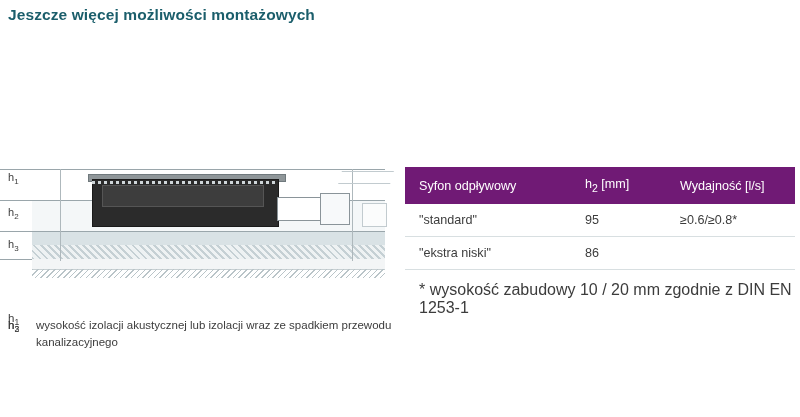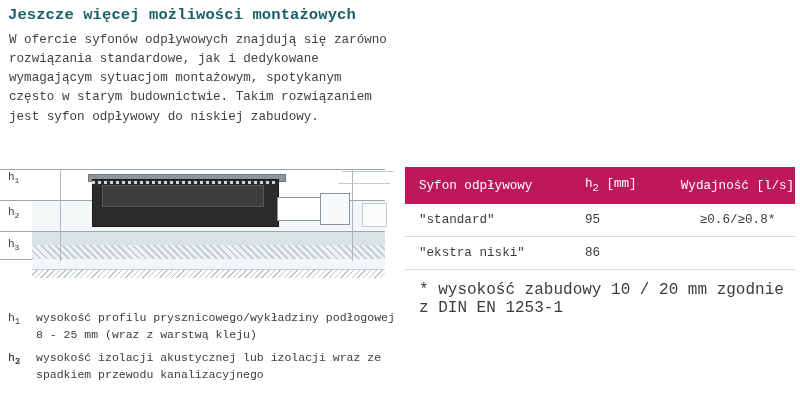--- a/index.html
+++ b/index.html
@@ -12,21 +12,20 @@
     height: 417px;
     font-family: "Liberation Sans", sans-serif;
     color: #3c3c3c;
     position: relative;
     overflow: hidden;
   }
   .page {
     position: relative;
     width: 800px;
     height: 417px;
-    font-family: Liberation Mono, monospace;
   }
 
   
   .heading {
     position: absolute;
     left: 8px;
     top: 6px;
     font-size: 15.5px;
     font-weight: bold;
     color: #1b5e6b;
@@ -199,57 +198,56 @@
 
   
   .table {
     position: absolute;
     left: 405px;
     top: 167px;
     width: 390px;
   }
   .thead {
     display: flex;
-    background: #be185d;
+    background: #701a75;
     color: #ffffff;
     font-size: 12.6px;
     font-weight: normal;
     height: 37px;
     align-items: center;
   }
   .thead .c1 { width: 180px; padding-left: 14px; box-sizing: border-box; }
   .thead .c2 { width: 95px; text-align: left; }
-  .thead .c3 { width: 115px; text-align: center; }
+  .thead .c3 { width: 115px; text-align: left; }
   .trow {
     display: flex;
     align-items: center;
     height: 32px;
     font-size: 12.6px;
     border-bottom: 1px solid #d8dfe1;
     color: #3c3c3c;
   }
   .trow:first-of-type { border-top: none; }
   .trow .c1 { width: 180px; padding-left: 14px; box-sizing: border-box; }
   .trow .c2 { width: 95px; }
-  .trow .c3 { width: 115px; text-align: center; }
+  .trow .c3 { width: 115px; }
   .tnote {
     margin-top: 11px;
     padding-left: 14px;
     font-size: 16px;
     color: #3c3c3c;
   }
 </style>
 </head>
 <body>
 
 <div class="page">
 
   <div class="heading">Jeszcze więcej możliwości  montażowych</div>
 
-  <div class="intro">W ofercie syfonów odpływowych znajdują się zarówno rozwiązania standardowe, jak i dedykowane wymagającym sytuacjom montażowym, spotykanym często w starym budownictwie. Takim rozwiązaniem jest syfon odpływowy do niskiej zabudowy.</div>
 
   <div class="figure">
 
     <div class="fig-labels">
       <div class="fig-lab lab-h1"><span>h</span><sub>1</sub></div>
       <div class="fig-lab lab-h2"><span>h</span><sub>2</sub></div>
       <div class="fig-lab lab-h3"><span>h</span><sub>3</sub></div>
     </div>
 
     <div class="band band1"></div>
@@ -280,21 +278,20 @@
       <div class="channel-inner"></div>
       <div class="grate"></div>
       <div class="pipe"></div>
       <div class="pipe2"></div>
     </div>
   </div>
 
   <div class="legend">
     <div class="legend-row">
       <span class="legend-key"><span>h</span><sub>1</sub></span>
-      <span>wysokość profilu prysznicowego/wykładziny podłogowej 8 - 25 mm (wraz z warstwą kleju)</span>
     </div>
     <div class="legend-row">
       <span class="legend-key"><span>h</span><sub>2</sub></span>
     </div>
     <div class="legend-row">
       <span class="legend-key"><span>h</span><sub>3</sub></span>
       <span>wysokość izolacji akustycznej lub izolacji wraz ze spadkiem przewodu kanalizacyjnego</span>
     </div>
   </div>
 

